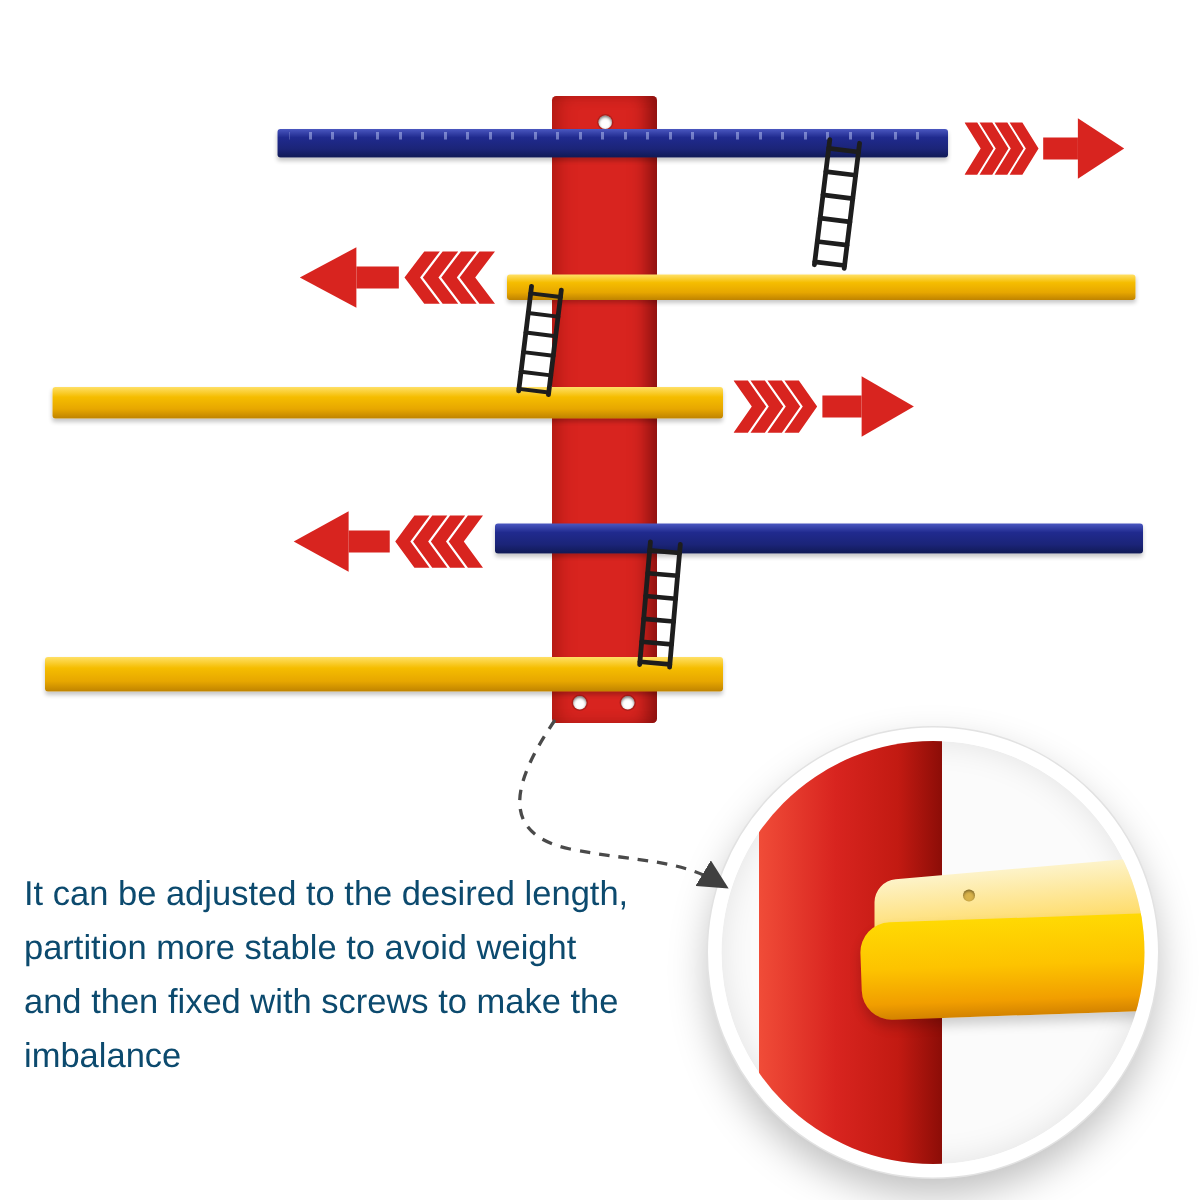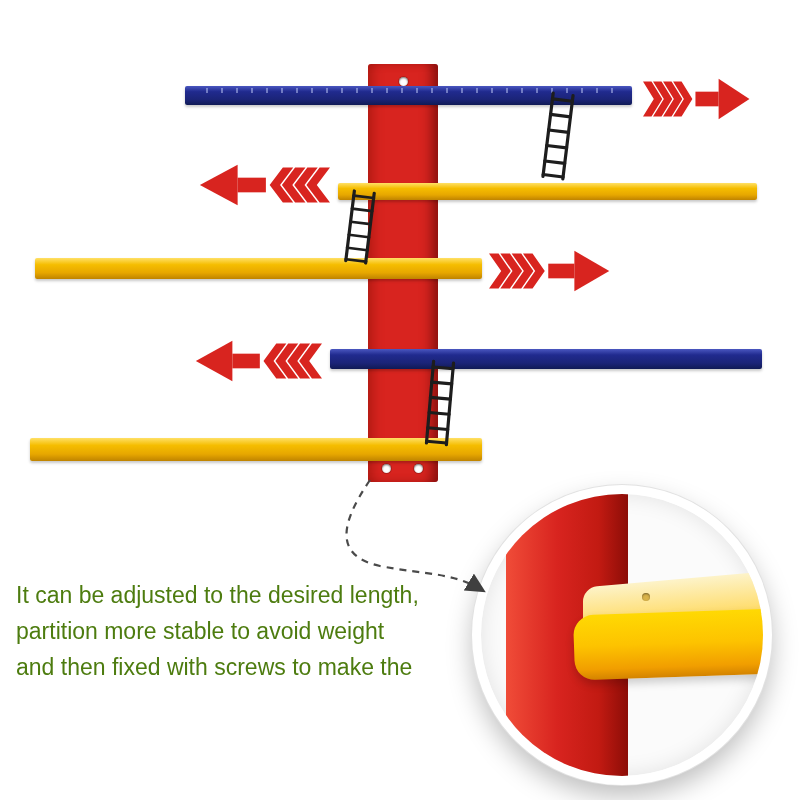--- a/index.html
+++ b/index.html
@@ -39,21 +39,21 @@
   .mag-shelf-top{position:absolute;left:36%;top:30%;width:68%;height:15%;
         background:linear-gradient(180deg,#fdf3c9 0%,#ffd95e 100%);
         transform:skewY(-5deg);border-radius:14px 0 0 4px}
   .mag-shelf-front{position:absolute;left:33%;top:42%;width:72%;height:23%;
         background:linear-gradient(180deg,#ffd903 0%,#fdc300 48%,#f19e00 84%,#d38300 100%);
         border-radius:20px 0 0 20px;transform:rotate(-2deg);box-shadow:0 5px 8px rgba(0,0,0,.18)}
   .mag-screw{position:absolute;left:57%;top:35%;width:8px;height:8px;border-radius:50%;background:#d9b34a;
         box-shadow:inset 0 1px 2px rgba(0,0,0,.45)}
 
   
-  .caption{left:16px;top:577px;width:474px;color:#4d7c0f;font-size:23px;line-height:36px}
+  .caption{left:16px;top:577px;width:474px;color:#0c4a6e;font-size:23px;line-height:36px}
 </style>
 </head>
 <body>
 
 <div class="stage">
 
   <div class="abs rail">
     <div class="hole" style="left:31px;top:13px"></div>
     <div class="hole" style="left:14px;bottom:9px"></div>
     <div class="hole" style="left:46px;bottom:9px"></div>
@@ -150,15 +150,16 @@
         <path d="M0,0 L9,4.5 L0,9 z" fill="#3f3f3f"></path>
       </marker>
     </defs>
     <path d="M40,8 C10,52 4,84 50,94 C96,103 122,100 152,118" fill="none" stroke="#4a4a4a" stroke-width="2.2" stroke-dasharray="7 6" marker-end="url(#ah)"></path>
   </svg>
 
   <div class="abs caption">
     <div>It can be adjusted to the desired length,</div>
     <div>partition more stable to avoid weight</div>
     <div>and then fixed with screws to make the</div>
+    <div>imbalance</div>
   </div>
 
 </div>
 
 </body></html>

